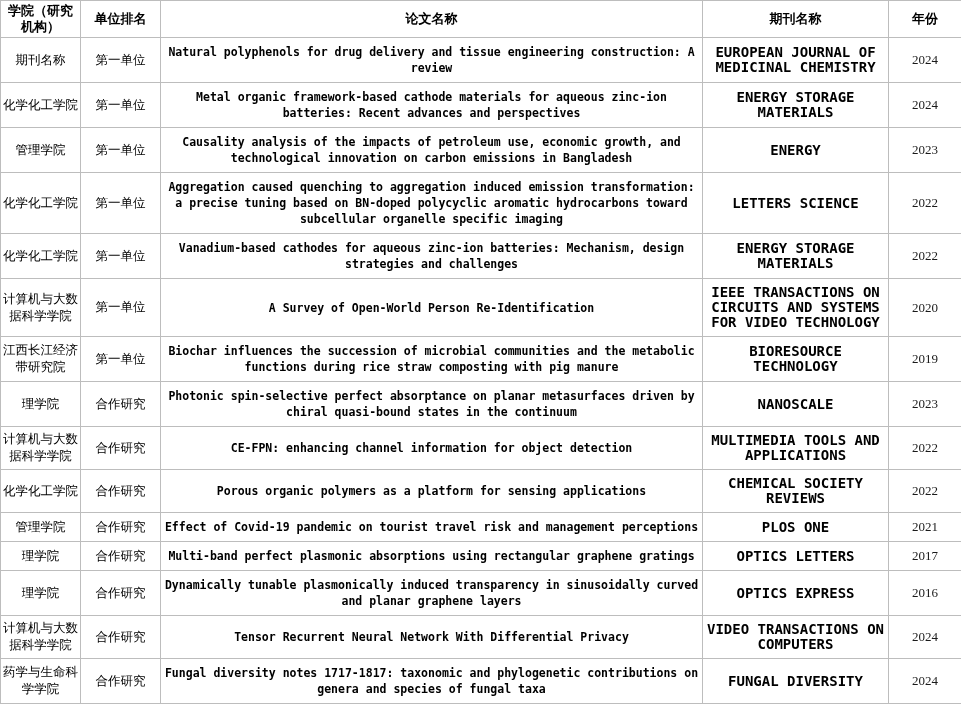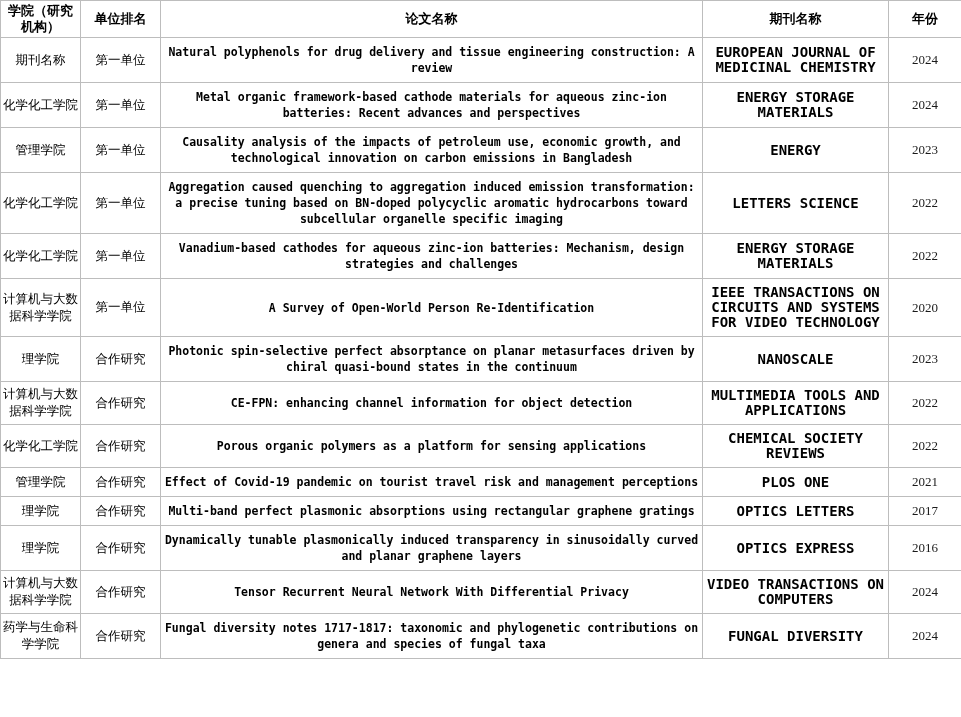--- a/index.html
+++ b/index.html
@@ -118,20 +118,27 @@
         <td class="year">2022</td>
       </tr>
       <tr>
         <td class="org">计算机与大数据科学学院</td>
         <td class="rank">第一单位</td>
         <td class="title">A Survey of Open-World Person Re-Identification</td>
         <td class="journal">IEEE TRANSACTIONS ON CIRCUITS AND SYSTEMS FOR VIDEO TECHNOLOGY</td>
         <td class="year">2020</td>
       </tr>
       <tr>
+        <td class="org">江西长江经济带研究院</td>
+        <td class="rank">第一单位</td>
+        <td class="title">Biochar influences the succession of microbial communities and the metabolic functions during rice straw composting with pig manure</td>
+        <td class="journal">BIORESOURCE TECHNOLOGY</td>
+        <td class="year">2019</td>
+      </tr>
+      <tr>
         <td class="org">理学院</td>
         <td class="rank">合作研究</td>
         <td class="title">Photonic spin-selective perfect absorptance on planar metasurfaces driven by chiral quasi-bound states in the continuum</td>
         <td class="journal">NANOSCALE</td>
         <td class="year">2023</td>
       </tr>
       <tr>
         <td class="org">计算机与大数据科学学院</td>
         <td class="rank">合作研究</td>
         <td class="title">CE-FPN: enhancing channel information for object detection</td>

